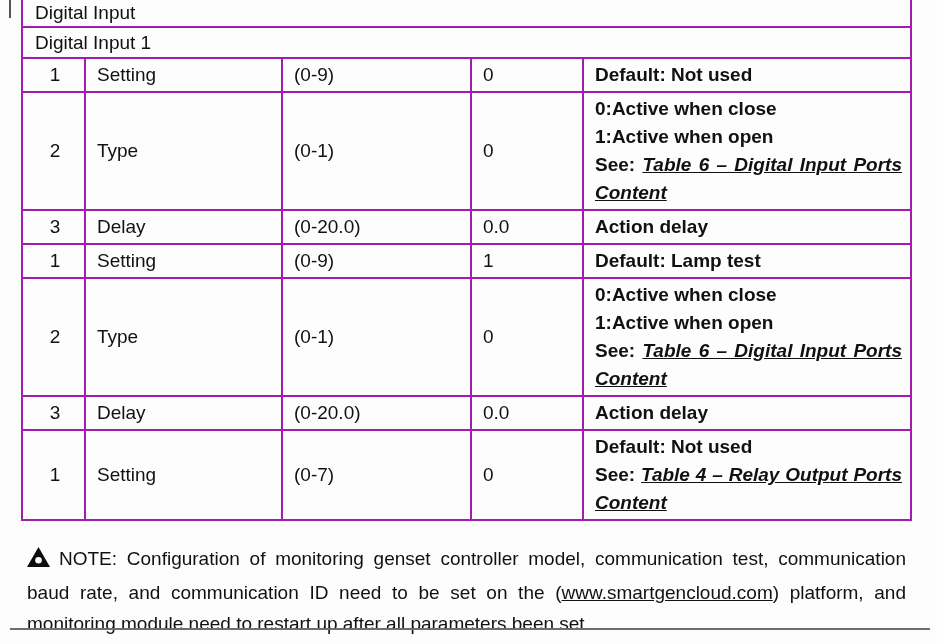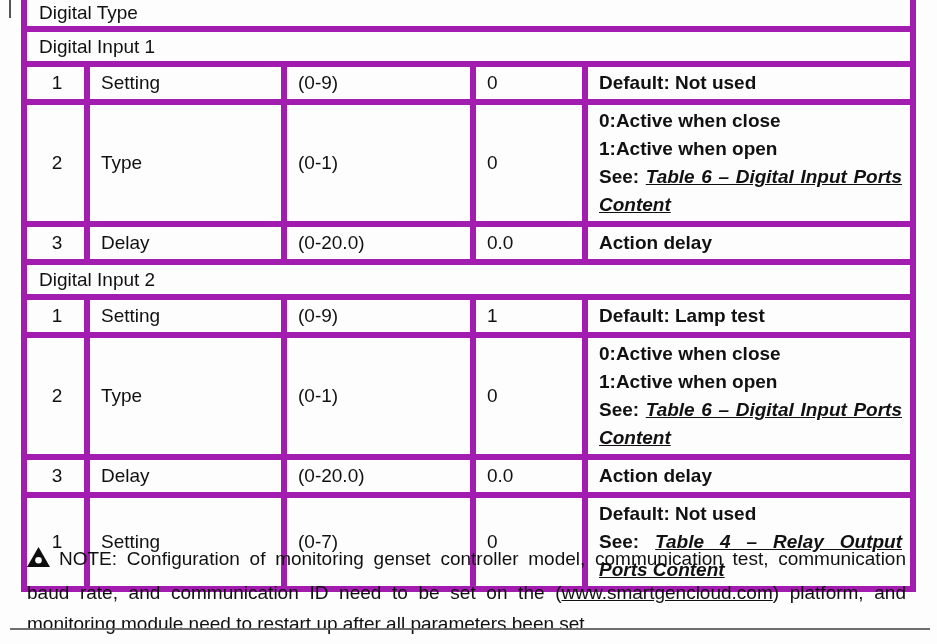--- a/index.html
+++ b/index.html
@@ -29,21 +29,21 @@
     position: absolute;
     left: 21px;
     top: 0;
   }
   table.cfg {
     border-collapse: collapse;
     table-layout: fixed;
     width: 889px;
   }
   table.cfg td {
-    border: 6px solid #a21caf;
+    border: 2px solid #a21caf;
     font-size: 19px;
     vertical-align: middle;
     padding: 2px 8px 2px 11px;
     overflow: hidden;
   }
   tr.r-first td { border-top: none; height: 20px; }
   tr.r-single td { height: 25px; }
   tr.r-delay td { height: 23px; }
   tr.r-quad td { height: 111px; }
   tr.r-triple td { height: 80px; }
@@ -95,21 +95,21 @@
     <table class="cfg">
       <colgroup>
         <col style="width:63px">
         <col style="width:197px">
         <col style="width:189px">
         <col style="width:112px">
         <col style="width:328px">
       </colgroup>
       <tbody>
         <tr class="r-first">
-          <td colspan="5"><span class="section-label">Digital Type</span></td>
+          <td colspan="5"><span class="section-label">Digital Input</span></td>
         </tr>
         <tr class="r-single">
           <td colspan="5"><span class="section-label">Digital Input 1</span></td>
         </tr>
 
         <tr class="r-single">
           <td class="c-no">1</td>
           <td>Setting</td>
           <td>(0-9)</td>
           <td>0</td>
@@ -133,23 +133,20 @@
         <tr class="r-delay">
           <td class="c-no">3</td>
           <td>Delay</td>
           <td>(0-20.0)</td>
           <td>0.0</td>
           <td class="c-desc">
             <div class="desc-line">Action delay</div>
           </td>
         </tr>
 
-        <tr class="r-single">
-          <td colspan="5"><span class="section-label">Digital Input 2</span></td>
-        </tr>
 
         <tr class="r-single">
           <td class="c-no">1</td>
           <td>Setting</td>
           <td>(0-9)</td>
           <td>1</td>
           <td class="c-desc">
             <div class="desc-line">Default: Lamp test</div>
           </td>
         </tr>

